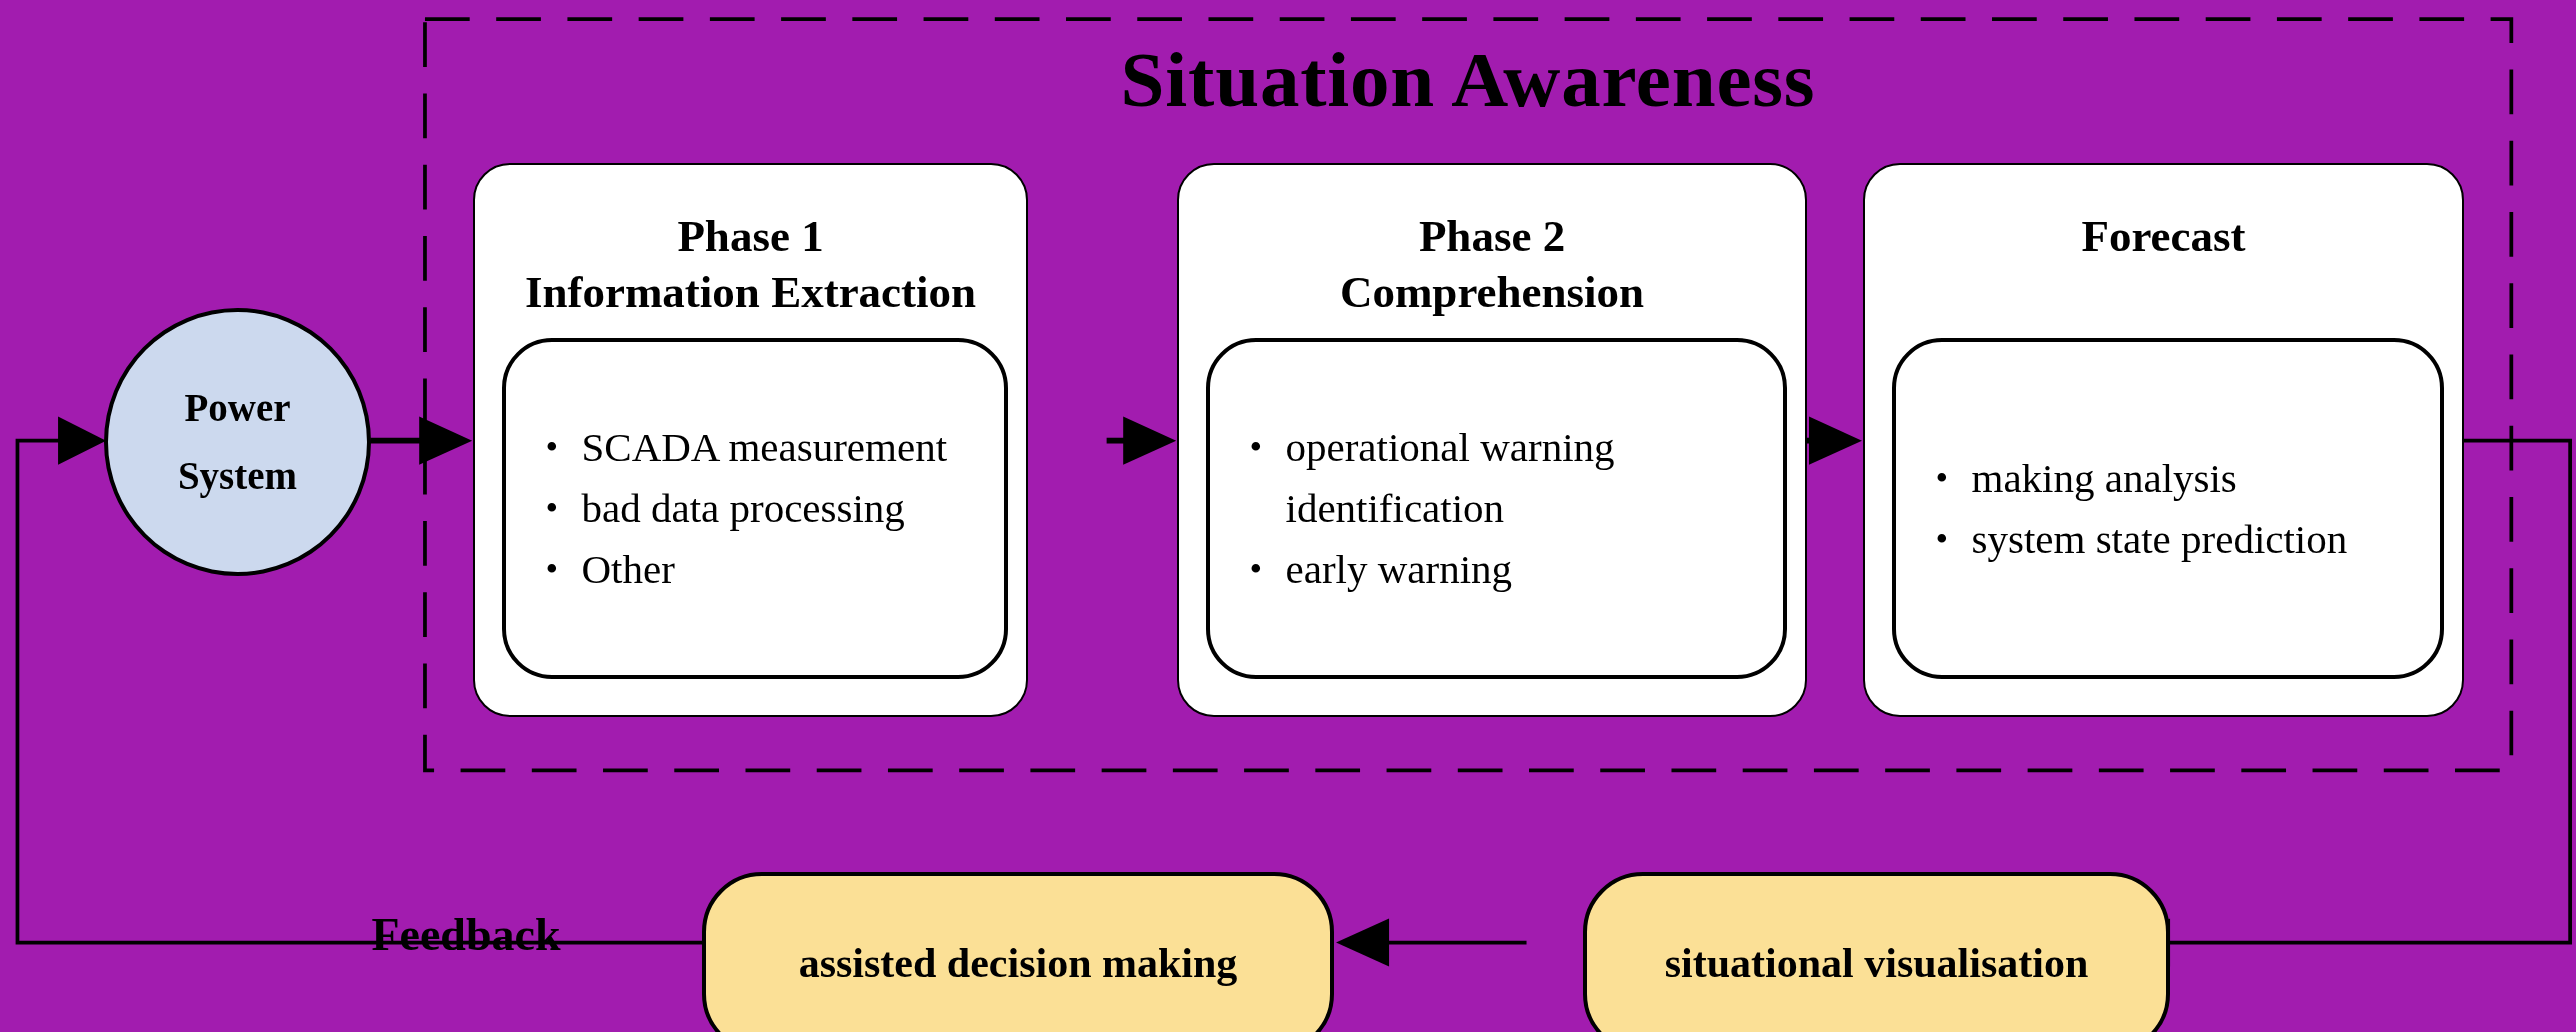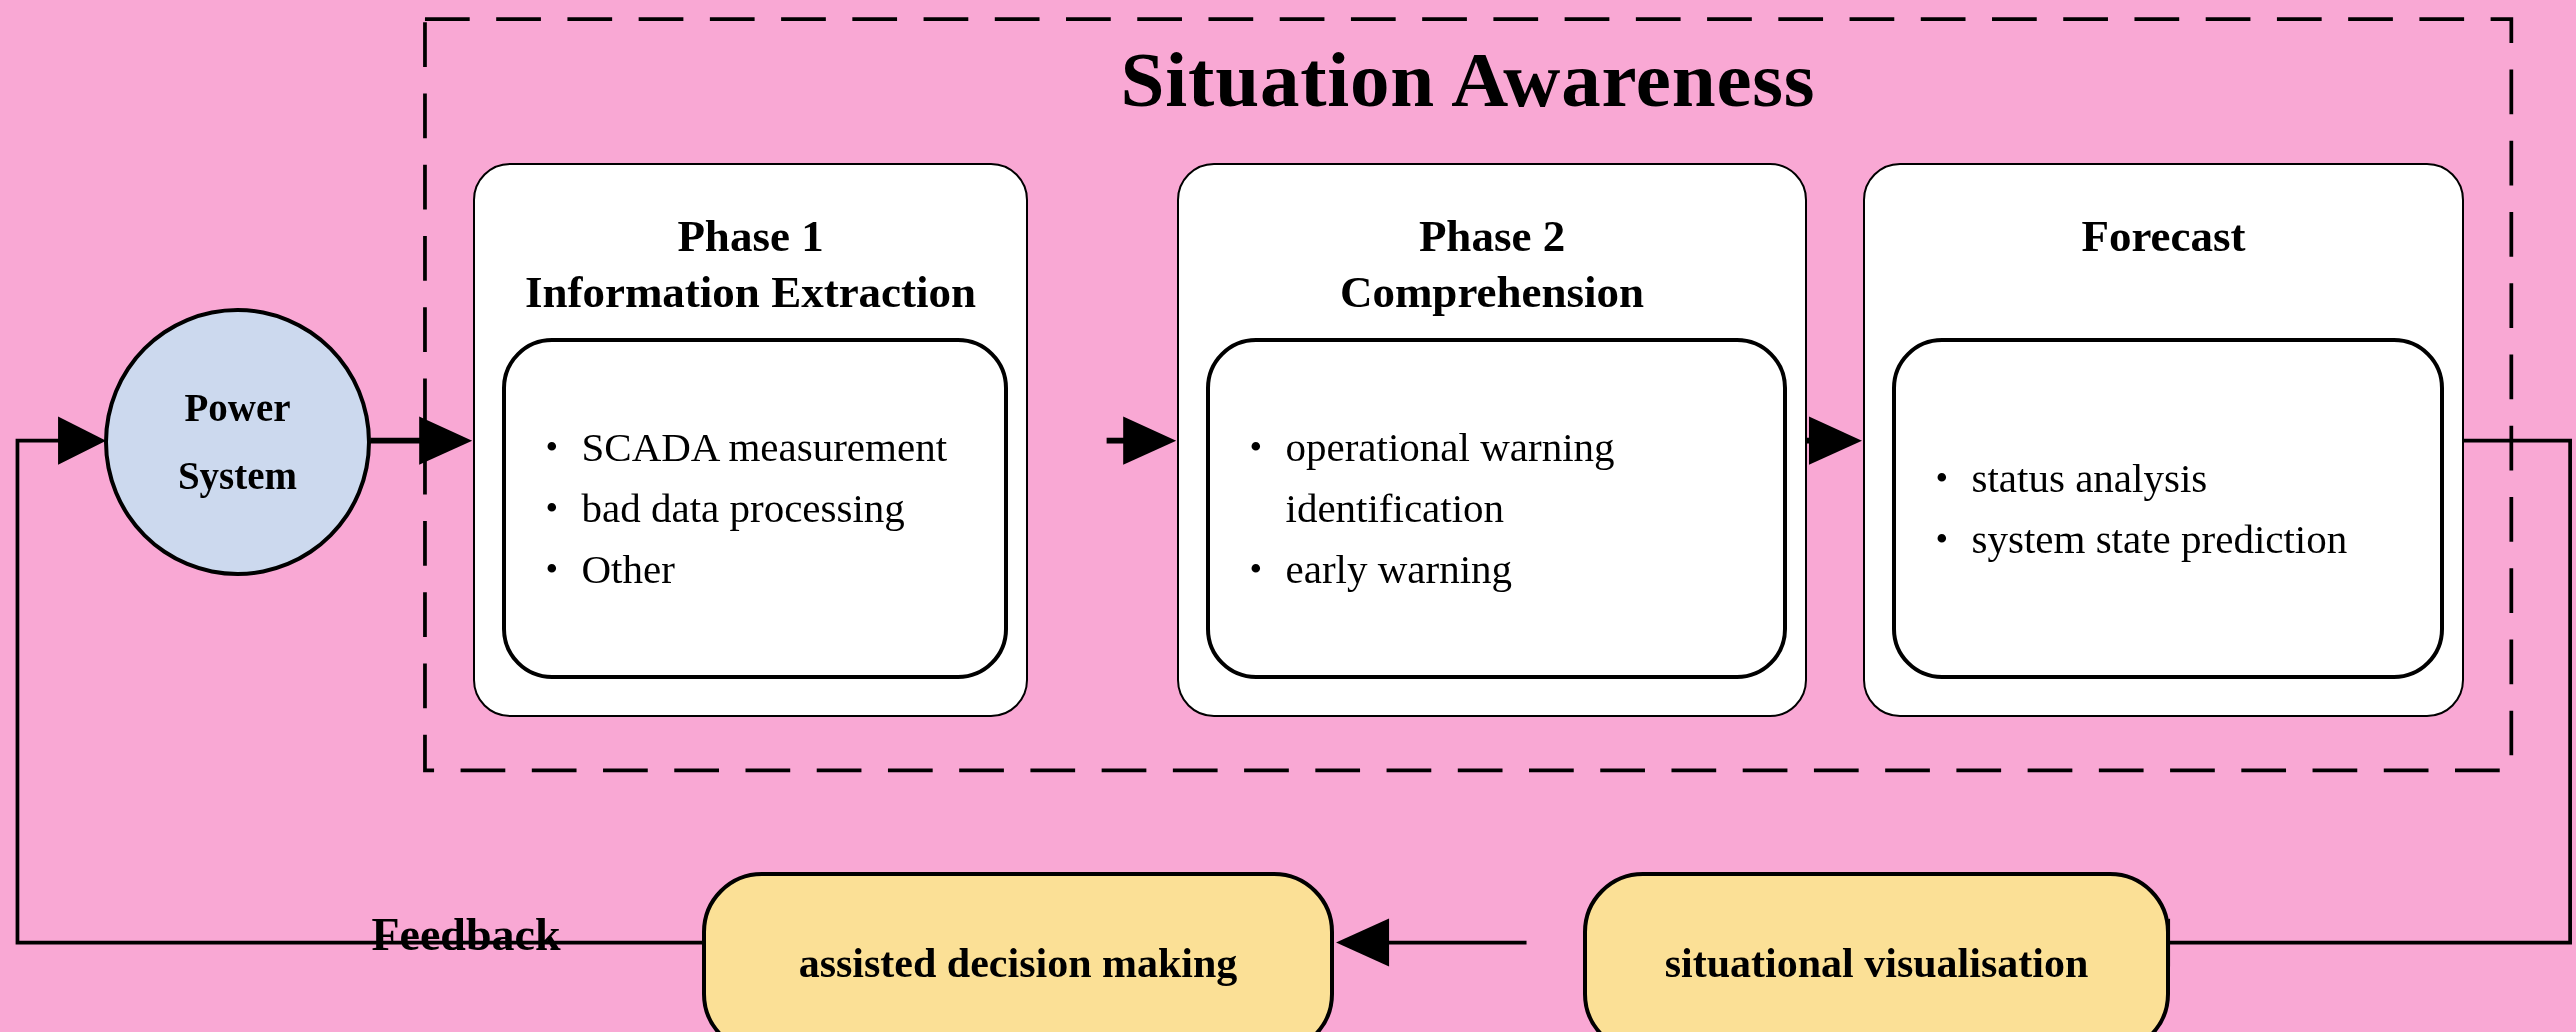--- a/index.html
+++ b/index.html
@@ -1,17 +1,17 @@
 <!DOCTYPE html>
 <html style="--power-system-fill: #ccd9ee; --output-fill: #fbe096; --line: #000000;font-size:13.3px"><head>
 <meta charset="utf-8">
 <style>
   html,body{margin:0;padding:0;background:#ffffff;}
   .stage{
-    position:relative;width:2576px;height:1032px;background:#f9a8d4;
+    position:relative;width:2576px;height:1032px;background:#a21caf;
     font-family:"Liberation Serif","DejaVu Serif",serif;color:#000;
     overflow:hidden;
   }
   .wires{position:absolute;left:0;top:0;width:2576px;height:1032px;}
 
   .diagram-title{
     position:absolute;left:425px;top:36px;width:2086px;
     text-align:center;font-size:79px;line-height:87px;font-weight:bold;
     letter-spacing:0.8px;
   }
@@ -144,21 +144,21 @@
   </div>
 
   <div class="phase-box p3">
     <div class="phase-title">
       <div>Forecast</div>
     </div>
     <div class="inner-box">
       <div class="bullet-list">
         <div class="bullet-item">
           <span class="bullet-dot">•</span>
-          <span class="bullet-text">status analysis</span>
+          <span class="bullet-text">making analysis</span>
         </div>
         <div class="bullet-item">
           <span class="bullet-dot">•</span>
           <span class="bullet-text">system state prediction</span>
         </div>
       </div>
     </div>
   </div>
 
   <div class="output-box decision">

